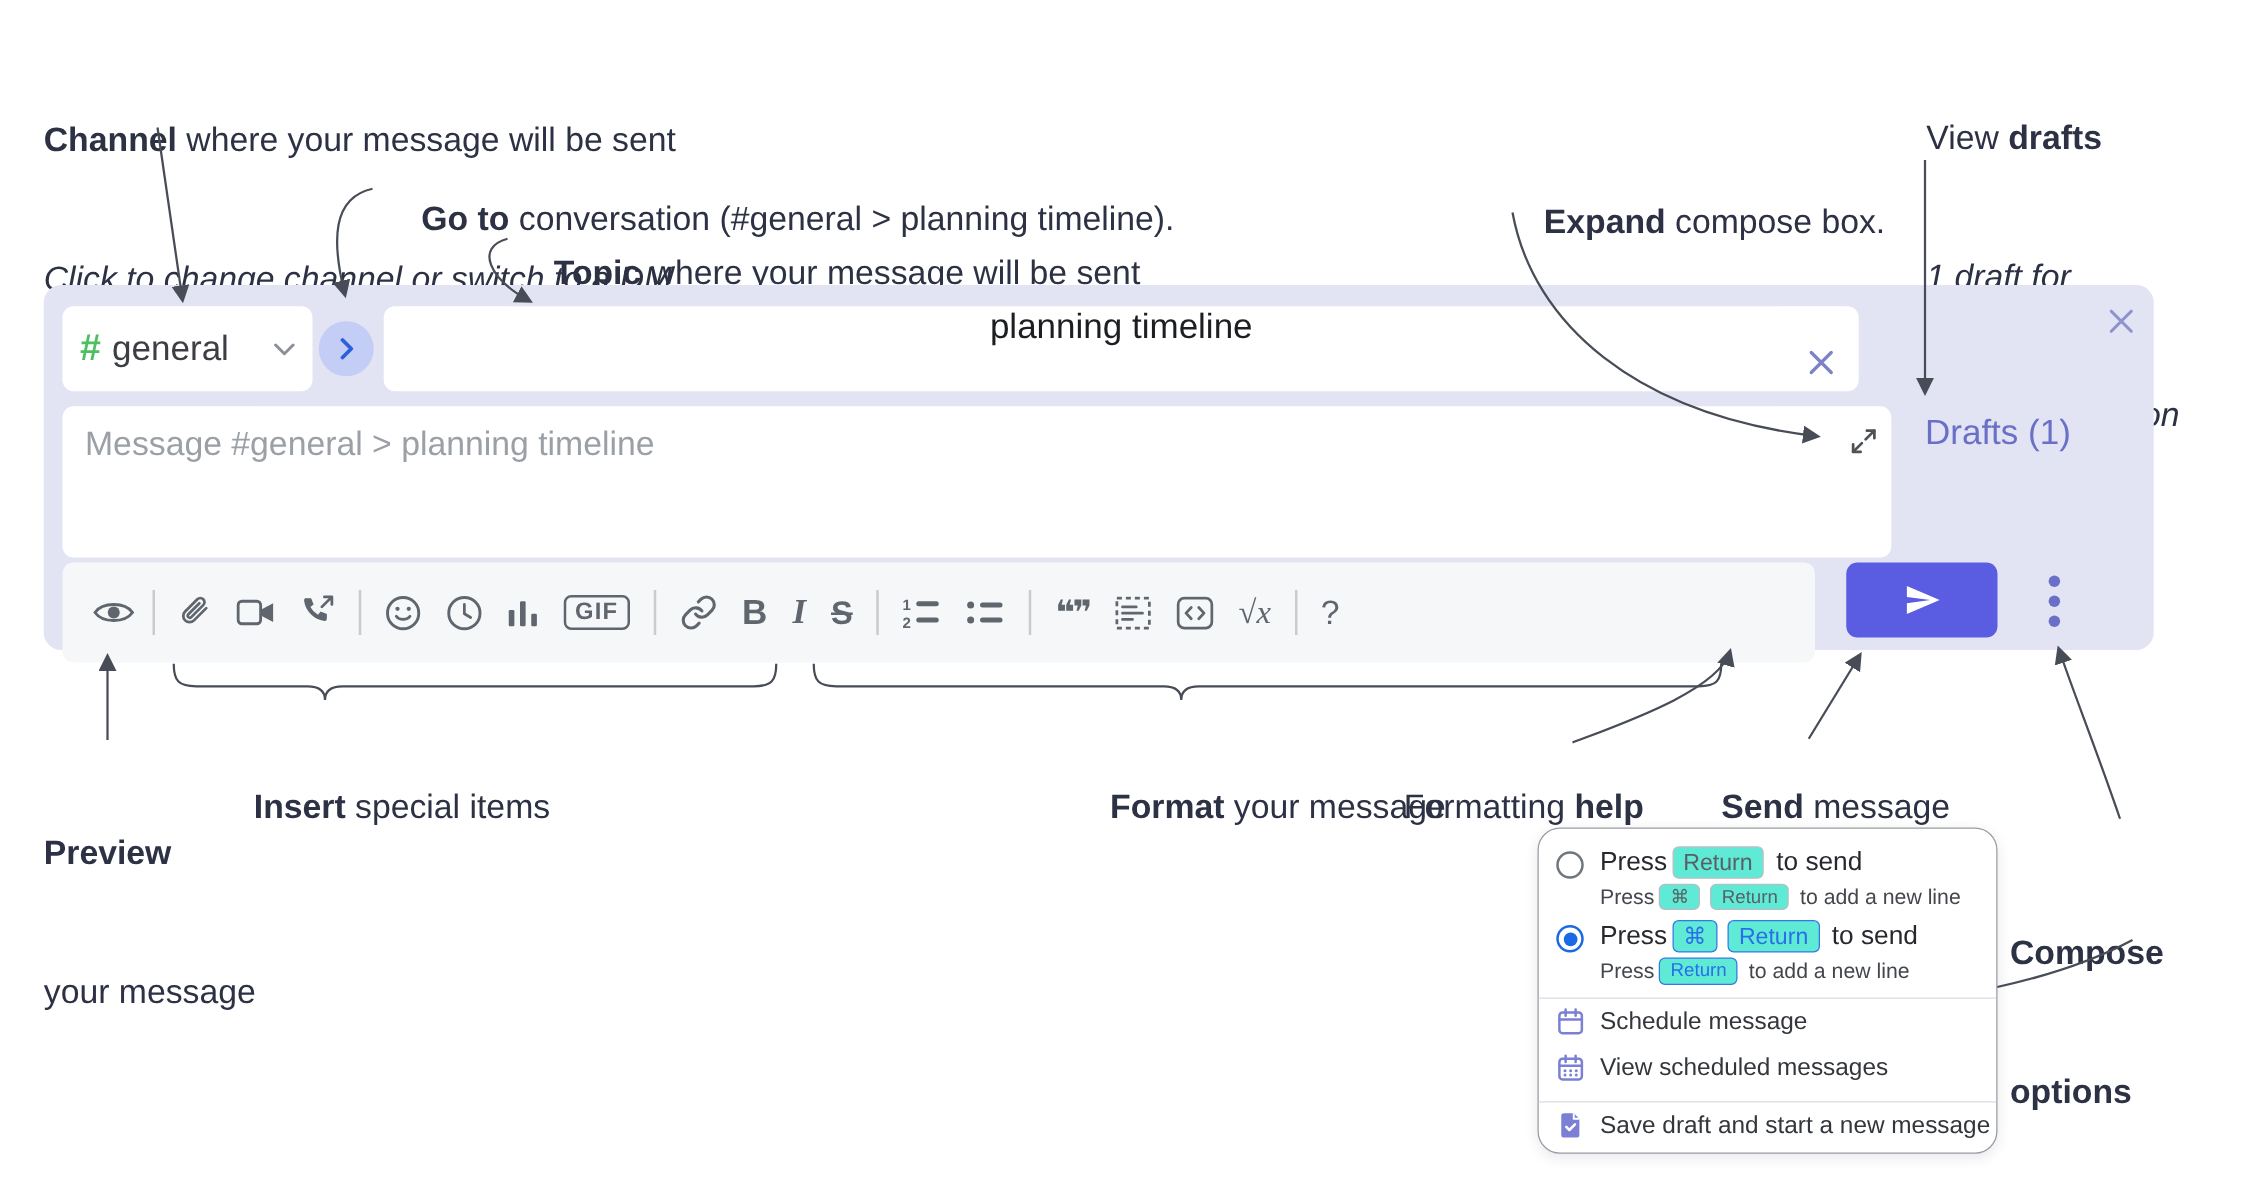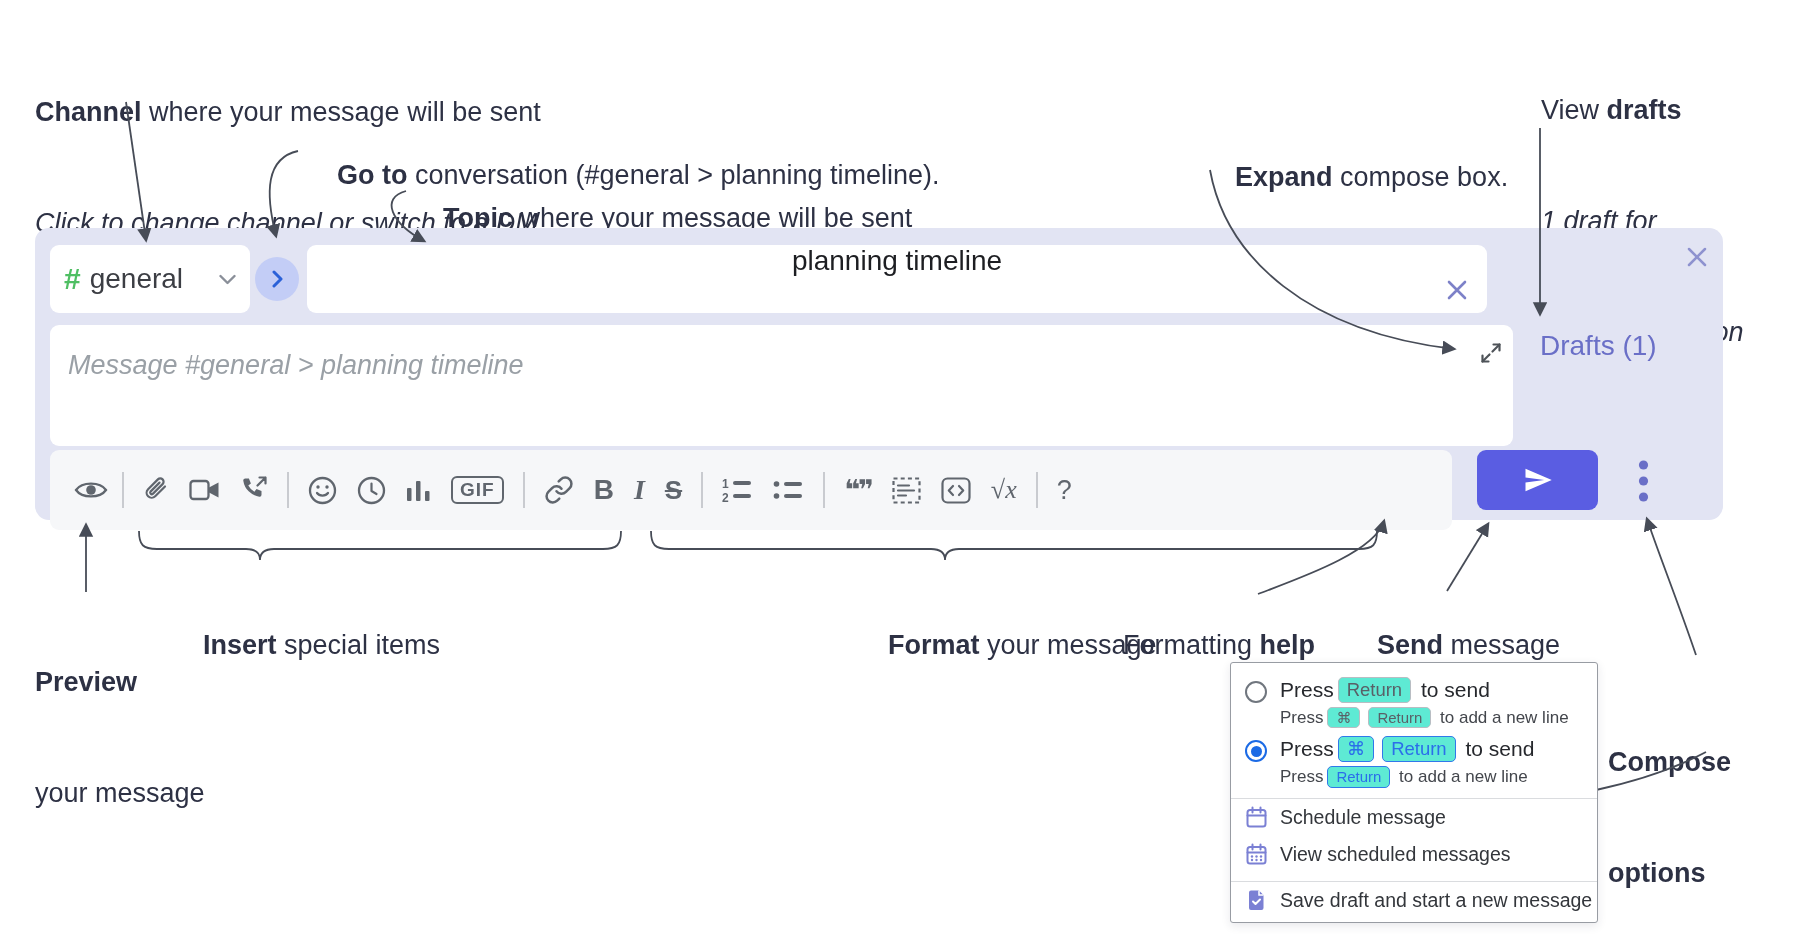--- a/index.html
+++ b/index.html
@@ -16,39 +16,39 @@
   .whitebox{position:absolute;background:#fff;border-radius:9px;}
   .chanbox{left:15px;top:17px;width:200px;height:68px;display:flex;align-items:center;padding:0 14px;box-sizing:border-box;cursor:pointer;}
   .hash{color:#4fbf63;font-weight:700;font-size:30px;margin-right:9px;}
   .chname{font-size:28px;color:#3c3e44;}
   .chanbox svg{margin-left:auto;}
   .gotobtn{position:absolute;left:220px;top:29px;width:44px;height:44px;border-radius:50%;background:#c3cdf6;border:none;display:flex;align-items:center;justify-content:center;cursor:pointer;padding:0;}
   .topicbox{left:272px;top:17px;width:1180px;height:68px;display:flex;align-items:center;padding:0 17px;box-sizing:border-box;flex-direction:column;}
   .topicval{font-size:28px;color:#1d1e22;}
   .clearx{margin-left:auto;display:flex;cursor:pointer;}
   .closex{position:absolute;right:12px;top:15px;cursor:pointer;}
-  .msgbox{left:15px;top:97px;width:1463px;height:121px;padding:25px 18px;box-sizing:border-box;font-style:italic;}
+  .msgbox{left:15px;top:97px;width:1463px;height:121px;padding:15px 18px;box-sizing:border-box;}
   .ph{font-size:27px;color:#9aa0a6;}
   .expander{position:absolute;right:11px;top:17px;cursor:pointer;}
   .drafts{position:absolute;left:1505px;top:102px;font-size:28px;color:#6a6fc7;cursor:pointer;text-decoration:none;}
   
   .toolbar{position:absolute;left:15px;top:222px;width:1402px;height:80px;background:#f6f7f9;border-radius:9px;display:flex;align-items:center;padding:0 14px;box-sizing:border-box;color:#60666e;}
   .ti{display:flex;align-items:center;justify-content:center;cursor:pointer;margin:0 10px;flex:0 0 auto;}
   .tdiv{width:2px;height:36px;background:#c9cbd0;margin:0 9px;flex:0 0 auto;}
   .gif{border:2.5px solid #60666e;border-radius:6px;font-weight:700;font-size:19px;padding:1px 7px;letter-spacing:1px;}
   .tB{font-size:28px;font-weight:700;}
   .tI{font-size:28px;font-style:italic;font-family:"Liberation Serif",serif;font-weight:600;}
   .tS{font-size:26px;font-weight:600;text-decoration:line-through;}
   .tq{font-size:27px;font-weight:700;letter-spacing:-2px;}
   .tmath{font-size:26px;font-style:italic;font-family:"Liberation Serif",serif;}
   .thelp{font-size:27px;}
   .sendbtn{position:absolute;left:1442px;top:222px;width:121px;height:60px;background:#5a5de2;border:none;border-radius:9px;display:flex;align-items:center;justify-content:center;cursor:pointer;}
   .dotsbtn{position:absolute;left:1588px;top:226px;width:40px;height:54px;display:flex;align-items:center;justify-content:center;cursor:pointer;}
   
-  .popup{position:absolute;left:1230px;top:662px;width:368px;background:#fff;border:1.5px solid #989ca3;border-radius:3px;box-shadow:0 3px 10px rgba(40,40,70,.10);box-sizing:border-box;z-index:6;padding-top:8px;}
+  .popup{position:absolute;left:1230px;top:662px;width:368px;background:#fff;border:1.5px solid #989ca3;border-radius:18px;box-shadow:0 3px 10px rgba(40,40,70,.10);box-sizing:border-box;z-index:6;padding-top:8px;}
   .opt{display:flex;gap:13px;padding:6px 14px 2px;align-items:flex-start;cursor:pointer;}
   .radio{width:18px;height:18px;border-radius:50%;border:2px solid #70767e;margin-top:4px;flex:0 0 auto;position:relative;background:#fff;}
   .radio.sel{border-color:#1b6ae5;}
   .radio.sel::after{content:"";position:absolute;left:3.5px;top:3.5px;width:11px;height:11px;border-radius:50%;background:#1b6ae5;}
   .main{font-size:21px;color:#26282d;white-space:pre-wrap;display:flex;align-items:center;}
   .sub{font-size:17px;color:#43464c;margin-top:4px;white-space:pre-wrap;display:flex;align-items:center;}
   .kbd{display:inline-block;border:1.4px solid #b9bdc3;border-radius:5px;padding:0 8px;line-height:1.3;color:#596067;background:#5eead4;font-size:0.88em;margin:0 4px;}
   .kbd.blue{border-color:#3178ea;color:#2b6eea;}
   .mdiv{border-top:1px solid #dadcdf;margin-top:8px;}
   .mitem{display:flex;align-items:center;gap:12px;padding:7px 14px;font-size:19.5px;color:#33363b;cursor:pointer;white-space:nowrap;}

